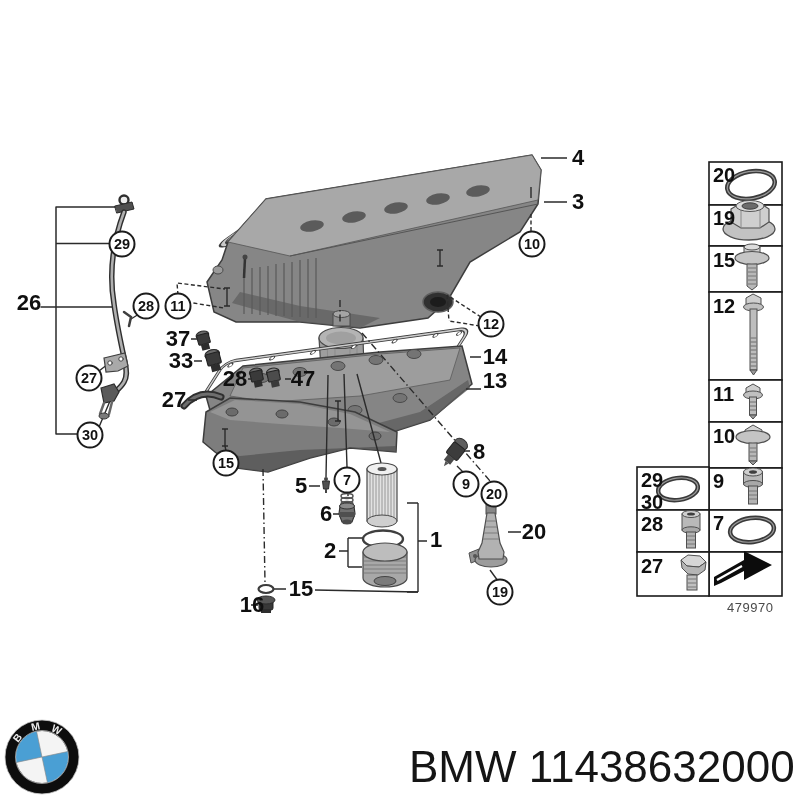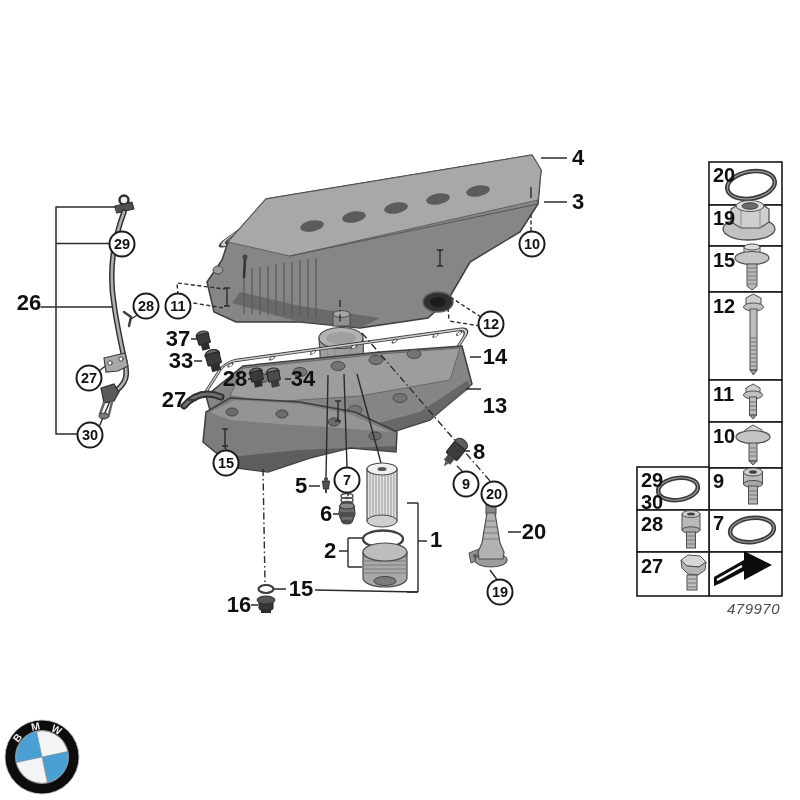--- a/index.html
+++ b/index.html
@@ -5,21 +5,21 @@
   html,body{margin:0;padding:0;width:800px;height:800px;background:#fff;overflow:hidden;
     font-family:"Liberation Sans", sans-serif;}
   #stage{position:relative;width:800px;height:800px;background:#fff;}
   #art{position:absolute;left:0;top:0;z-index:1;}
   .co{position:absolute;z-index:3;width:23px;height:23px;border:2.2px solid #1c1c1c;border-radius:50%;
       background:#fff;color:#111;font-size:14.5px;font-weight:700;line-height:23px;text-align:center;
       transform:translate(-50%,-50%);box-sizing:content-box;}
   .pl{position:absolute;z-index:3;color:#0f0f0f;font-size:22px;font-weight:700;line-height:1;
       transform:translate(-50%,-50%);white-space:nowrap;}
   .tl{position:absolute;z-index:3;color:#0f0f0f;font-size:20px;font-weight:700;line-height:1;white-space:nowrap;}
-  .dwg{position:absolute;z-index:3;color:#4a4a4a;font-size:15px;letter-spacing:.5px;font-style:italic;}
+  .dwg{position:absolute;z-index:3;color:#4a4a4a;font-size:13px;letter-spacing:.5px;}
   .footer-text{position:absolute;z-index:3;left:409px;top:745px;color:#151515;font-size:44px;
       font-weight:400;line-height:1;white-space:nowrap;}
   #roundel{position:absolute;z-index:3;left:4px;top:719px;}
 </style>
 </head>
 <body>
 
 <div id="stage">
 
 <svg id="art" width="800" height="800" viewBox="0 0 800 800">
@@ -423,33 +423,33 @@
 <div class="co" style="left:226px;top:463px">15</div>
 <div class="co" style="left:347px;top:480px">7</div>
 <div class="co" style="left:466px;top:484px">9</div>
 <div class="co" style="left:494px;top:494px">20</div>
 <div class="co" style="left:500px;top:592px">19</div>
 
 <div class="pl" style="left:29px;top:303px">26</div>
 <div class="pl" style="left:578px;top:158px">4</div>
 <div class="pl" style="left:578px;top:202px">3</div>
 <div class="pl" style="left:495px;top:357px">14</div>
-<div class="pl" style="left:495px;top:406px">13</div>
+<div class="pl" style="left:495px;top:381px">13</div>
 <div class="pl" style="left:178px;top:339px">37</div>
 <div class="pl" style="left:181px;top:361px">33</div>
 <div class="pl" style="left:235px;top:379px">28</div>
-<div class="pl" style="left:303px;top:379px">34</div>
+<div class="pl" style="left:303px;top:379px">47</div>
 <div class="pl" style="left:174px;top:400px">27</div>
 <div class="pl" style="left:479px;top:452px">8</div>
 <div class="pl" style="left:301px;top:486px">5</div>
 <div class="pl" style="left:326px;top:514px">6</div>
 <div class="pl" style="left:330px;top:551px">2</div>
 <div class="pl" style="left:436px;top:540px">1</div>
 <div class="pl" style="left:301px;top:589px">15</div>
-<div class="pl" style="left:239px;top:605px">16</div>
+<div class="pl" style="left:252px;top:605px">16</div>
 <div class="pl" style="left:534px;top:532px">20</div>
 
 <div class="tl" style="left:713px;top:165px">20</div>
 <div class="tl" style="left:713px;top:208px">19</div>
 <div class="tl" style="left:713px;top:250px">15</div>
 <div class="tl" style="left:713px;top:296px">12</div>
 <div class="tl" style="left:713px;top:384px">11</div>
 <div class="tl" style="left:713px;top:426px">10</div>
 <div class="tl" style="left:641px;top:470px">29</div>
 <div class="tl" style="left:641px;top:492px">30</div>
@@ -469,14 +469,15 @@
     <path d="M0,0 L26,0 A26,26 0 0 1 0,26 Z" fill="#4a9fd4"></path>
     <path d="M-26,0 H26 M0,-26 V26" stroke="#8a8a8a" stroke-width="0.6" fill="none"></path>
   </g>
   <g transform="rotate(-12)" fill="#ececec" font-size="10.5" font-weight="bold" text-anchor="middle" font-family="Liberation Sans, sans-serif">
     <text transform="rotate(-40)" x="0" y="-27.5">B</text>
     <text x="0" y="-27.5">M</text>
     <text transform="rotate(40)" x="0" y="-27.5">W</text>
   </g>
 </svg>
 
+<div class="footer-text">BMW 11438632000</div>
 
 </div>
 
 </body></html>

